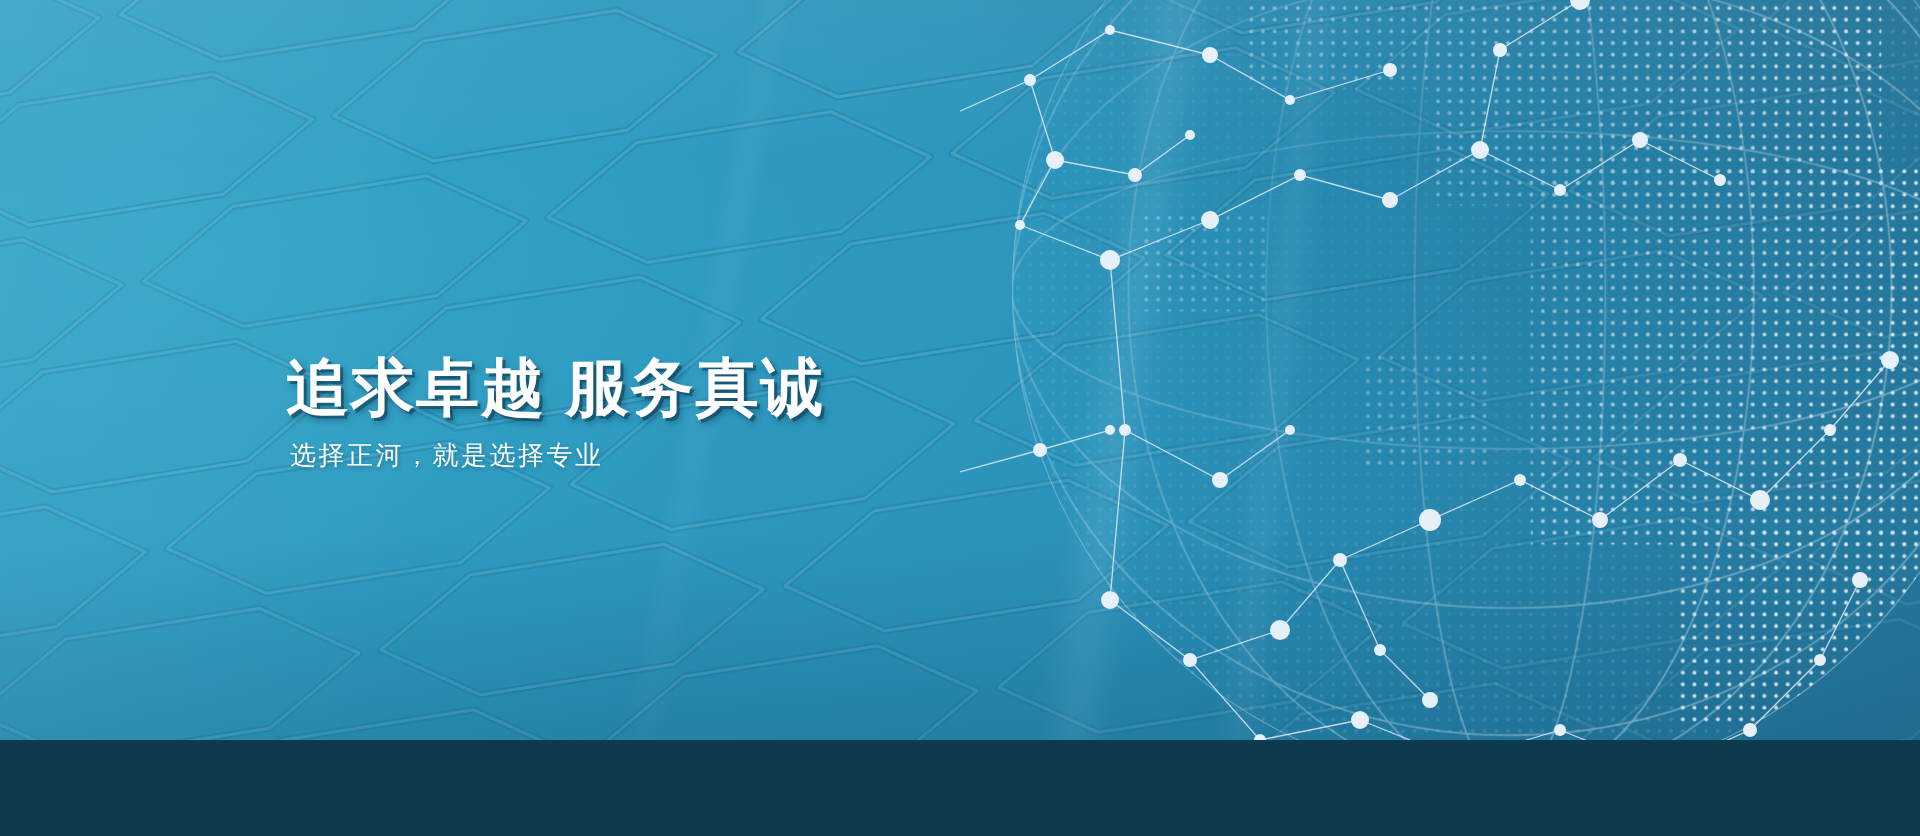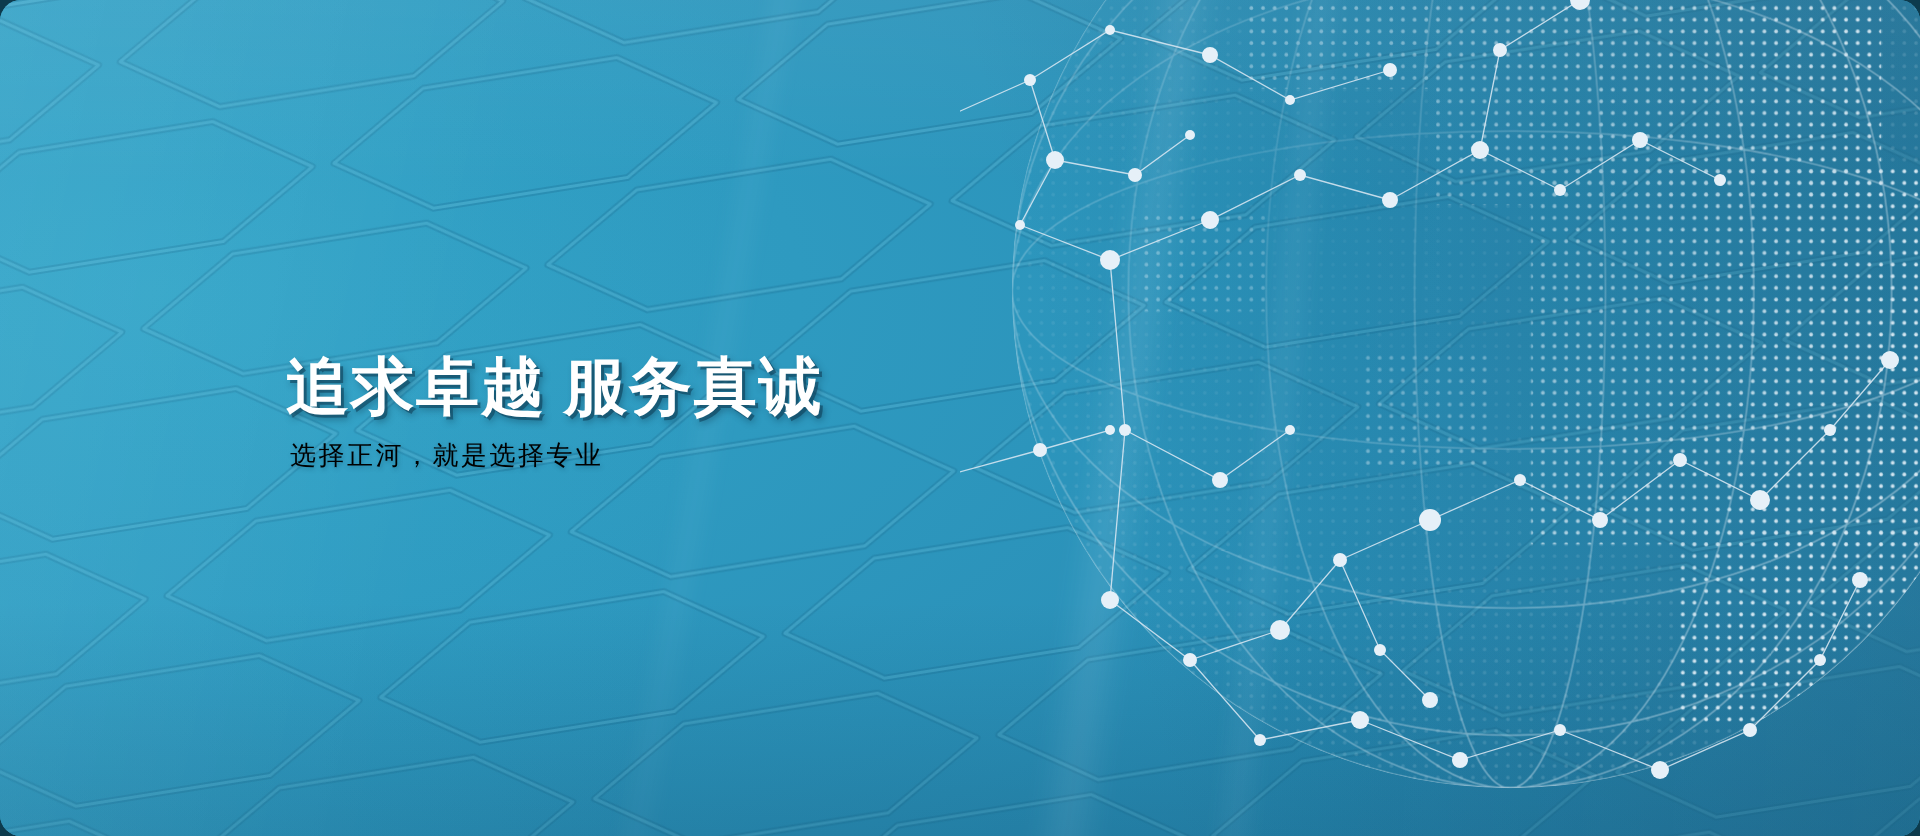--- a/index.html
+++ b/index.html
@@ -1,25 +1,24 @@
 <!DOCTYPE html>
 <html><head>
 <meta charset="utf-8">
 <title>Hero Banner</title>
 <style>
   html,body{margin:0;padding:0;background:#0d3b4d;}
   *{box-sizing:border-box;}
 
   .stage{
     position:relative;
-    width:1920px;height:836px;
+    width:1920px;height:740px;
     overflow:hidden;
-    font-family:Liberation Serif, serif;
+    font-family:Liberation Sans, sans-serif;
     background:#2a90b8;
-    border-radius:21px;
   }
 
   
   .bg-base{
     position:absolute;inset:0;
     background:
       radial-gradient(120% 140% at 8% 35%, #33a3c6 0%, #2e9ac0 28%, #2a8fb7 55%, #2482ab 82%, #1f7aa3 100%);
   }
   .bg-vign{
     position:absolute;inset:0;
@@ -89,21 +88,21 @@
     white-space:nowrap;
     text-shadow:
       3px 3px 0 rgba(12,58,82,.55),
       4px 5px 7px rgba(8,45,66,.38);
   }
   .subline{
     margin:16px 0 0 4px;
     font-size:26px;
     line-height:1.3;
     font-weight:400;
-    color:#000000;
+    color:#ffffff;
     letter-spacing:2.5px;
     white-space:nowrap;
     text-shadow:1px 2px 4px rgba(10,55,80,.35);
   }
 </style>
 </head>
 <body>
 
 <div class="stage">
 

